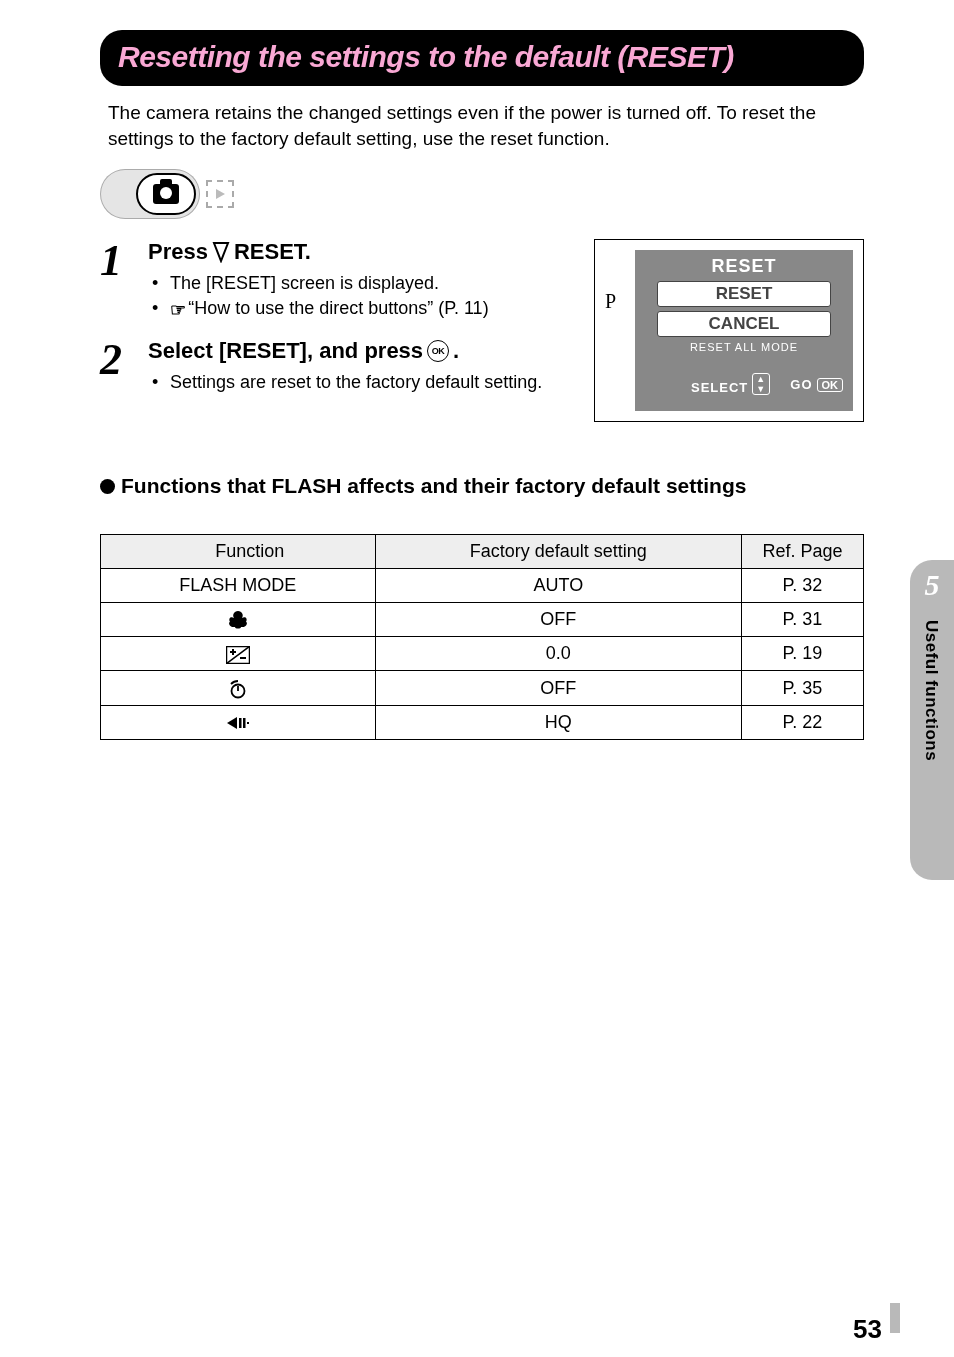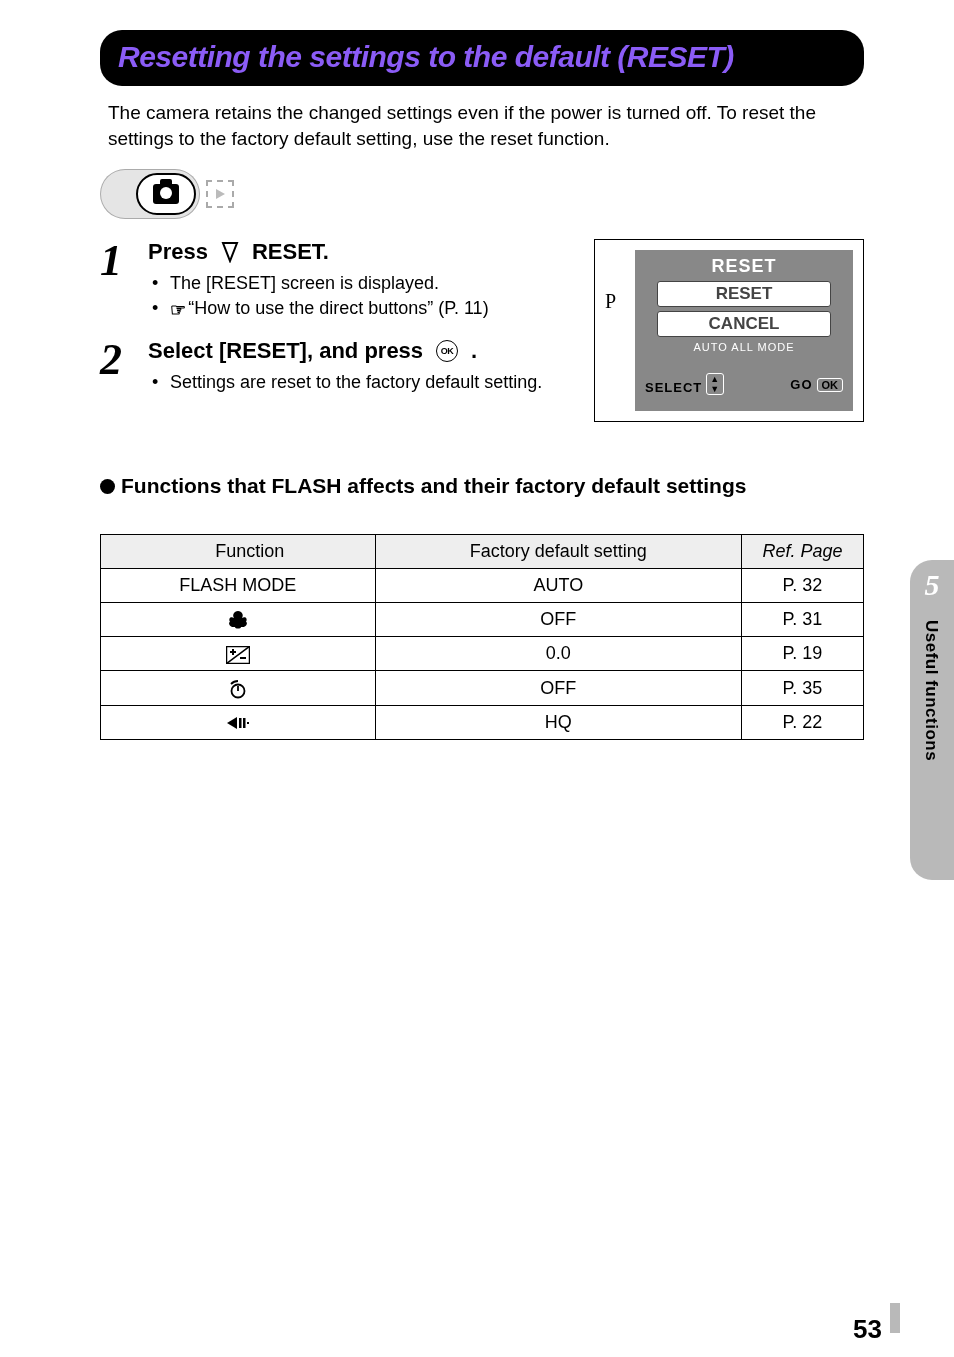--- a/index.html
+++ b/index.html
@@ -18,21 +18,21 @@
   }
 
   
   .title-bar {
     background: #000;
     border-radius: 22px;
     padding: 10px 18px 12px;
     margin-bottom: 14px;
   }
   .title-bar h1 {
-    color: #8b5cf6;
+    color: #f9a8d4;
     font-size: 30px;
     font-weight: bold;
     font-style: italic;
     letter-spacing: -0.5px;
   }
 
   .intro {
     font-size: 19px;
     line-height: 1.35;
     margin: 0 0 18px 8px;
@@ -96,21 +96,21 @@
     font-style: italic;
     line-height: 1;
     font-family: "Times New Roman", serif;
     flex-shrink:0;
   }
   .step-body { flex: 1; }
   .step-title {
     font-size: 22px;
     font-weight: bold;
     margin-bottom: 6px;
-    display:flex; align-items:center; gap:13px;
+    display:flex; align-items:center; gap:4px;
   }
   .down-arrow {
     display:inline-flex;
     width:18px; height:22px;
   }
   .ok-circle {
     display:inline-flex; width:22px; height:22px; border:1.5px solid #000; border-radius:50%;
     font-size:9px; font-weight:bold; align-items:center; justify-content:center; letter-spacing:-0.5px;
   }
   .bullets { padding-left: 4px; font-size: 18px; }
@@ -153,22 +153,22 @@
   .panel-btn {
     background:#fff; border:1px solid #444; border-radius:3px;
     text-align:center; font-weight:bold; font-size:17px;
     margin: 0 14px 4px; padding:2px 0; color:#444;
   }
   .panel-sub {
     color:#fff; font-size:11px; letter-spacing:1px; text-align:center; margin-top:4px;
   }
   .panel-footer {
     display:flex; justify-content:space-between; align-items:center;
-    color:#000000; font-size:13px; font-weight:bold; letter-spacing:1px;
-    margin-top:20px; padding:0 2px;
+    color:#ffffff; font-size:13px; font-weight:bold; letter-spacing:1px;
+    margin-top:20px; padding:0 2px;margin-left:46px;
   }
   .updown {
     display:inline-block; border:1.5px solid #fff; border-radius:3px; font-size:9px; padding:0 3px; line-height:10px; margin-left:4px;
   }
   .okbox {
     display:inline-block; border:1.5px solid #fff; border-radius:3px; padding:0 4px; font-size:11px; margin-left:4px; letter-spacing:0;
   }
 
   
   .black-bullet-heading {
@@ -191,21 +191,21 @@
     border:1px solid #000;
     padding: 6px 8px;
     text-align:center;
     vertical-align: middle;
   }
   table.reset th {
     background:#eee;
     font-weight:normal;
   }
   table.reset th:nth-child(1){ width: 36%; padding-left: 32px; }
-  table.reset th:nth-child(3){ width: 16%; font-style: italic; }
+  table.reset th:nth-child(3){ width: 16%; }
 
   .glyph-cell svg { vertical-align: middle; }
 
   
   .side-tab {
     position:absolute;
     right: 0;
     top: 560px;
     width: 44px;
     height: 320px;
@@ -299,21 +299,21 @@
       </div>
     </div>
 
     <div class="screen">
       <div class="screen-inner">
         <div class="pmode">P</div>
         <div class="panel">
           <div class="panel-title">RESET</div>
           <div class="panel-btn">RESET</div>
           <div class="panel-btn">CANCEL</div>
-          <div class="panel-sub">AUTO ALL MODE</div>
+          <div class="panel-sub">RESET ALL MODE</div>
           <div class="panel-footer">
             <span>
               <span>SELECT</span><span class="updown">▲<br>▼</span>
             </span>
             <span>
               <span>GO</span><span class="okbox">OK</span>
             </span>
           </div>
         </div>
       </div>

